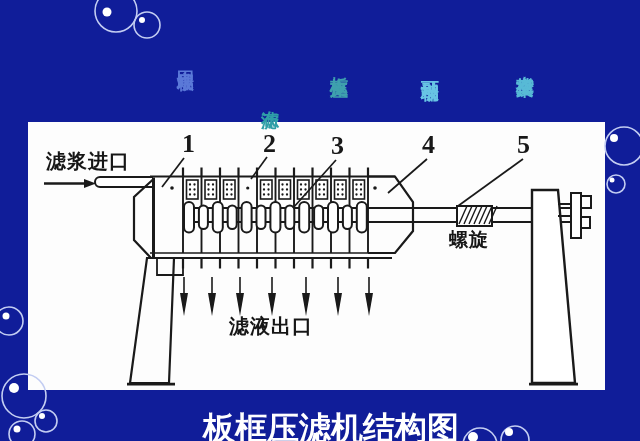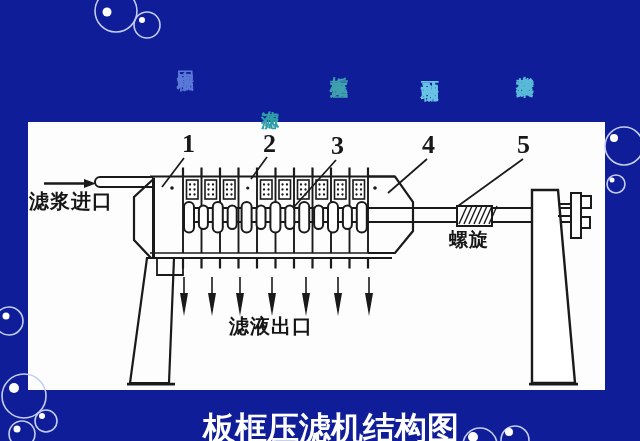--- a/index.html
+++ b/index.html
@@ -214,18 +214,18 @@
   <div class="vlabel" style="left: 330px; top: 62px; color: rgb(63, 160, 174);">板框支座</div>
   <div class="vlabel" style="left: 421px; top: 66px; color: rgb(104, 196, 228);">可动端板</div>
   <div class="vlabel" style="left: 516px; top: 61px; color: rgb(88, 186, 214);">支撑横梁</div>
 
   <div class="num" style="left:182px;top:131px;">1</div>
   <div class="num" style="left:263px;top:131px;">2</div>
   <div class="num" style="left:331px;top:133px;">3</div>
   <div class="num" style="left:422px;top:132px;">4</div>
   <div class="num" style="left:517px;top:132px;">5</div>
 
-  <div class="blabel" style="left:29px;top:151px;font-size:20px;margin-top:40px;">滤浆进口</div>
+  <div class="blabel" style="left:46px;top:151px;font-size:20px;">滤浆进口</div>
   <div class="blabel" style="left:449px;top:230px;font-size:19px;text-align:center;">螺旋</div>
   <div class="blabel" style="left:229px;top:318px;font-size:20px;font-family:Liberation Mono, monospace;">滤液出口</div>
 
   <div id="title" style="color: rgb(255, 255, 255);">板框压滤机结构图</div>
 </div>
 
 </body></html>

